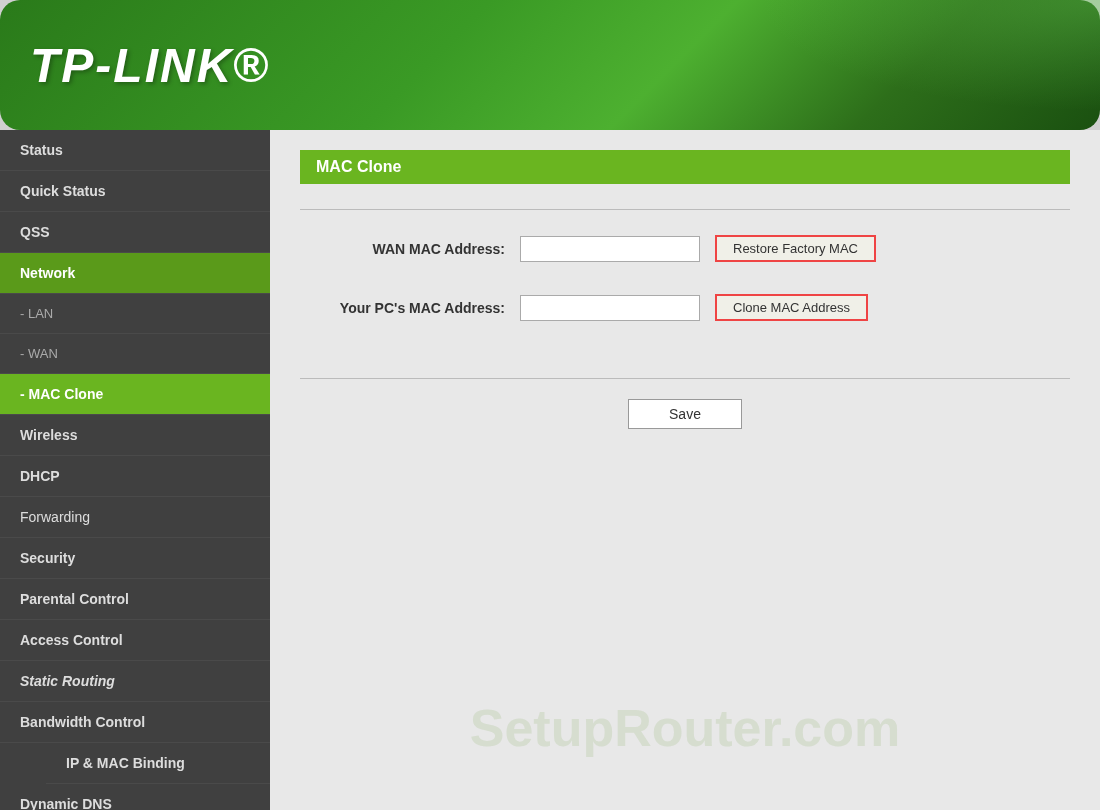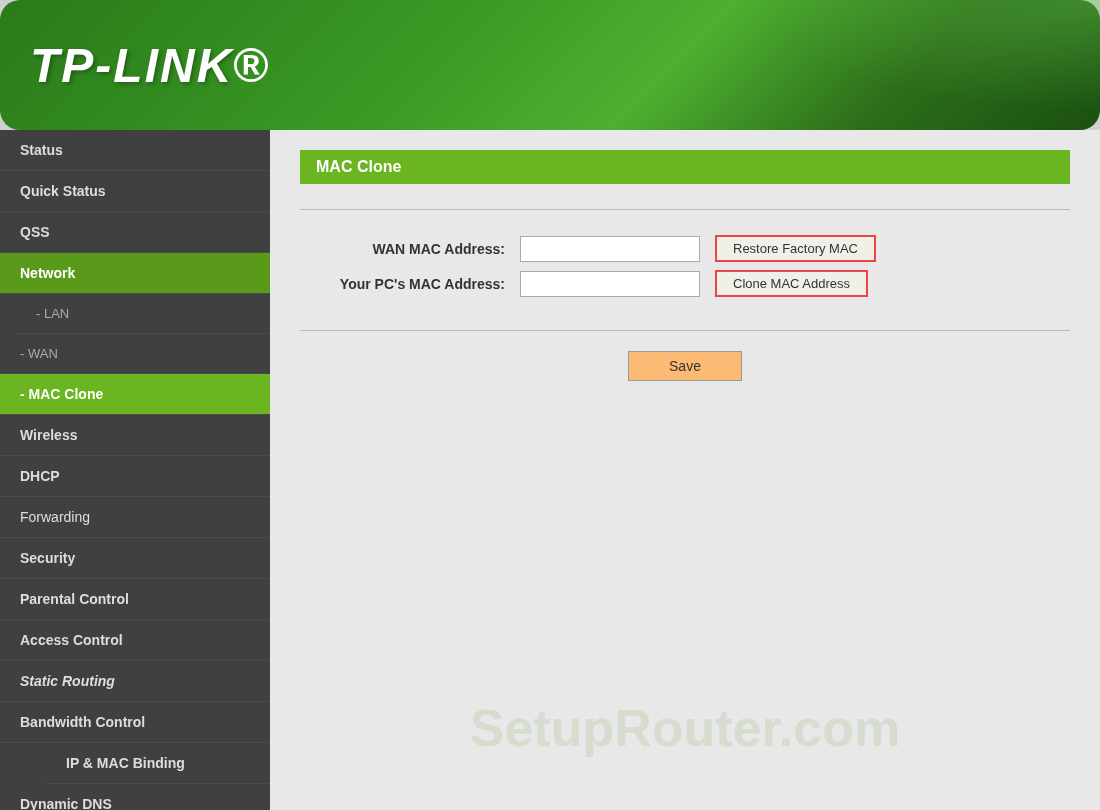--- a/index.html
+++ b/index.html
@@ -92,21 +92,21 @@
       margin: 15px 0;
     }
 
     
     .form-section {
       padding: 10px 20px;
     }
     .form-row {
       display: flex;
       align-items: center;
-      margin-bottom: 8px;
+      margin-bottom: 32px;
     }
     .form-label {
       width: 200px;
       text-align: right;
       padding-right: 15px;
       font-weight: bold;
       font-size: 14px;
       color: #333;
     }
     .form-input {
@@ -127,21 +127,21 @@
       color: #333;
     }
 
     
     .save-section {
       text-align: center;
       margin-top: 20px;
     }
     .save-button {
       padding: 6px 40px;
-      background: #fdba74;
+      background: #ffffff;
       border: 1px solid #999;
       cursor: pointer;
       font-size: 14px;
       color: #333;
     }
 
     
     .watermark {
       position: absolute;
       bottom: 52px;
@@ -164,21 +164,21 @@
 </div>
 
 <div class="main-container">
 
   <nav class="sidebar">
 
   <div class="sidebar-item" style="font-weight: bold; color: rgb(221, 221, 221);">Status</div>
       <div class="sidebar-item" style="font-weight: bold; color: rgb(221, 221, 221);">Quick Status</div>
       <div class="sidebar-item" style="font-weight: bold; color: rgb(221, 221, 221);">QSS</div>
       <div class="sidebar-item" style="background: rgb(90, 154, 26); color: white; font-weight: bold;">Network</div>
-      <div class="sidebar-item" style="padding-left: 20px; color: rgb(170, 170, 170); font-size: 13px; margin-left: 16px;">- LAN</div>
+      <div class="sidebar-item" style="padding-left: 20px; color: rgb(170, 170, 170); font-size: 13px;">- LAN</div>
       <div class="sidebar-item" style="padding-left: 20px; color: rgb(170, 170, 170); font-size: 13px;">- WAN</div>
       <div class="sidebar-item" style="background: rgb(106, 181, 32); color: white; font-weight: bold; padding-left: 20px;">- MAC Clone</div>
       <div class="sidebar-item" style="font-weight: bold; color: rgb(221, 221, 221);">Wireless</div>
       <div class="sidebar-item" style="font-weight: bold; color: rgb(221, 221, 221);">DHCP</div>
       <div class="sidebar-item" style="font-weight: normal; color: rgb(221, 221, 221);">Forwarding</div>
       <div class="sidebar-item" style="font-weight: bold; color: rgb(221, 221, 221);">Security</div>
       <div class="sidebar-item" style="font-weight: bold; color: rgb(221, 221, 221);">Parental Control</div>
       <div class="sidebar-item" style="font-weight: bold; color: rgb(221, 221, 221);">Access Control</div>
       <div class="sidebar-item" style="font-weight: bold; color: rgb(221, 221, 221); font-style: italic;">Static Routing</div>
       <div class="sidebar-item" style="font-weight: bold; color: rgb(221, 221, 221);">Bandwidth Control</div>

